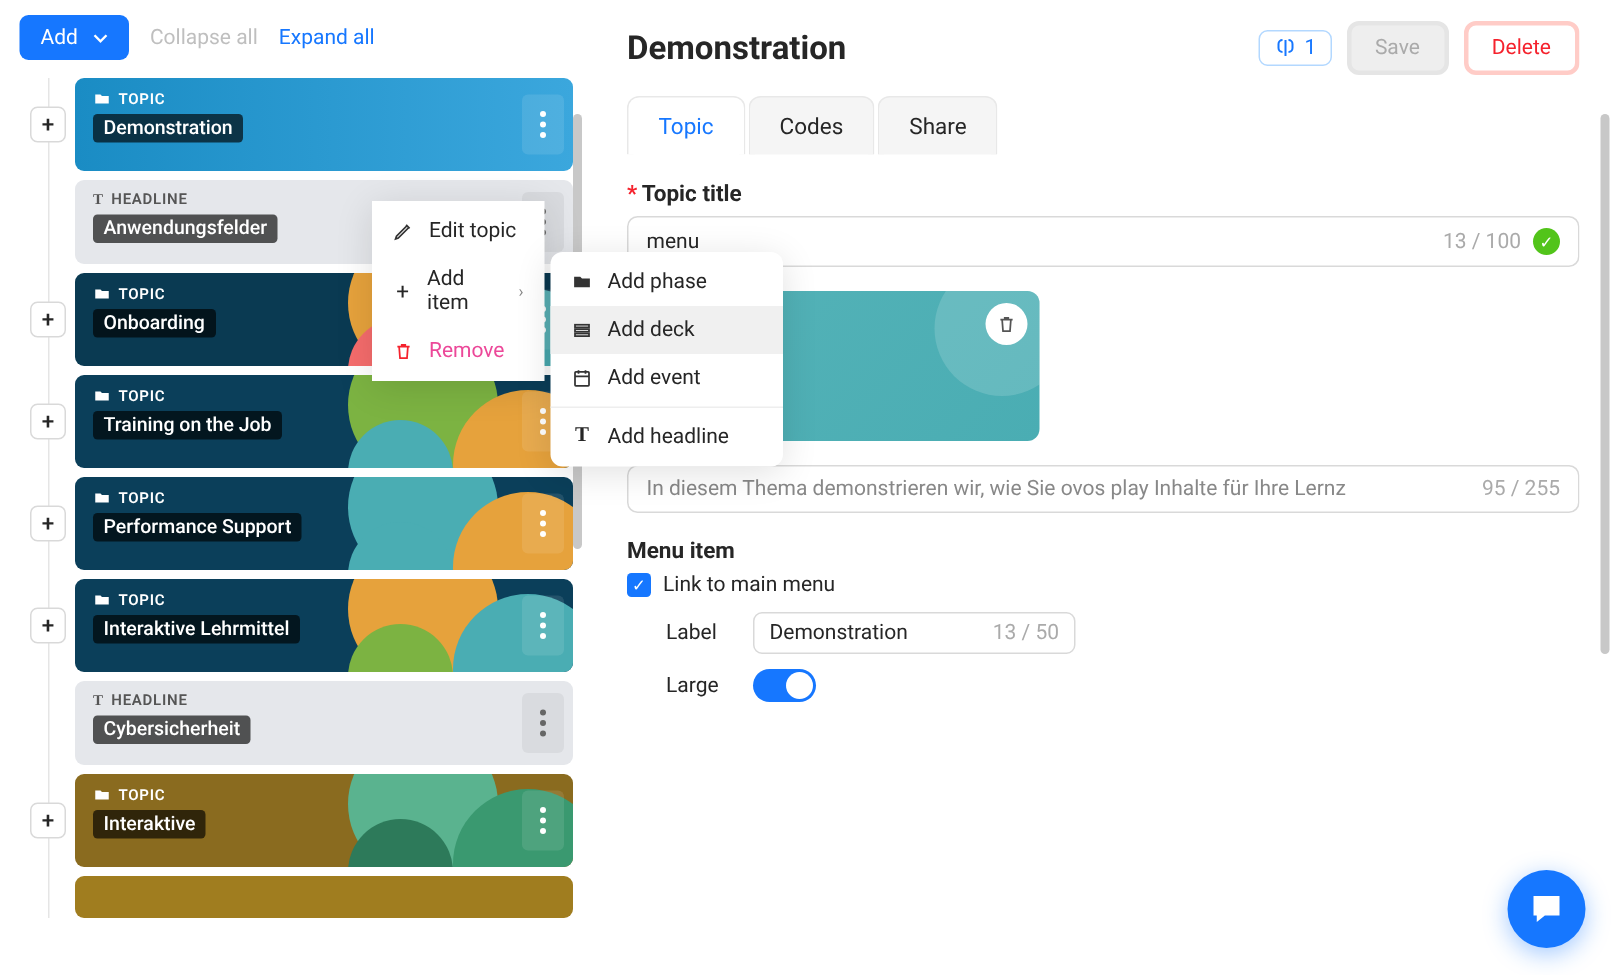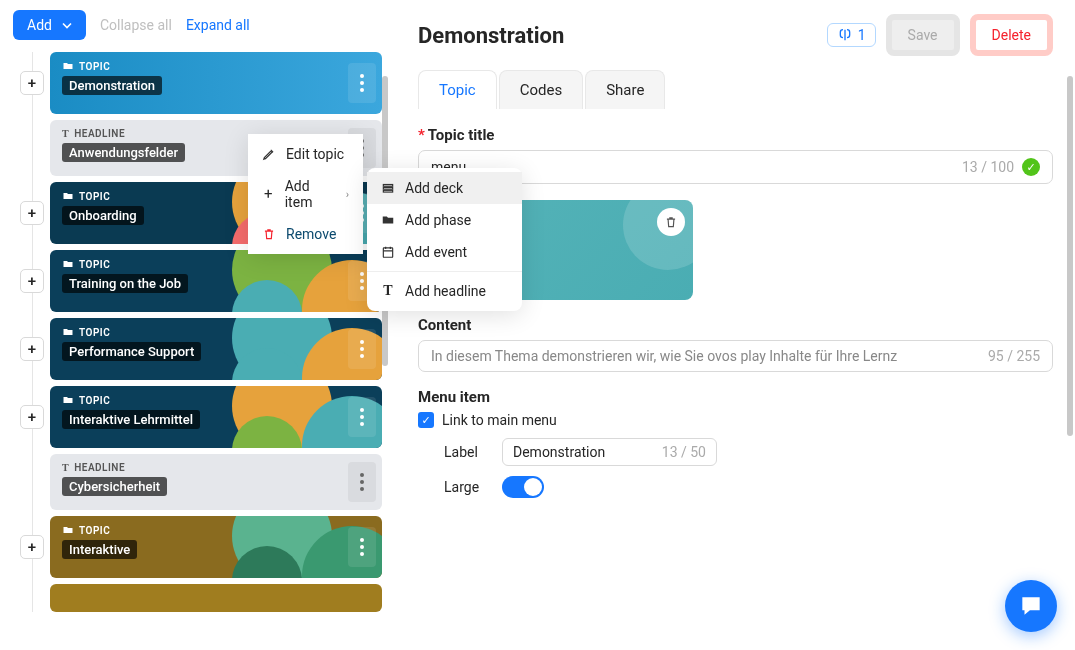--- a/index.html
+++ b/index.html
@@ -31,32 +31,32 @@
 .card-content{position:relative;z-index:2;display:flex;flex-direction:column;gap:4px}
 .tag-row{display:flex;align-items:center;gap:5px;font-size:10px;font-weight:600;color:#fff;letter-spacing:.5px}
 .gray .tag-row{color:#555}
 .title-chip{background:rgba(0,0,0,.65);color:#fff;padding:2px 7px;border-radius:3px;font-size:13px;display:inline-block;width:fit-content;font-weight:500}
 .menu-btn{position:absolute;right:6px;top:50%;transform:translateY(-50%);width:28px;height:40px;display:flex;flex-direction:column;align-items:center;justify-content:center;gap:3px;cursor:pointer;z-index:3;background:rgba(255,255,255,.1);border-radius:4px}
 .gray .menu-btn{background:rgba(0,0,0,.05)}
 .menu-btn span{width:4px;height:4px;background:#fff;border-radius:2px}
 .gray .menu-btn span{background:#666}
 .ctx{position:absolute;top:134px;left:248px;background:#fff;border-radius:0;box-shadow:0 4px 24px rgba(0,0,0,.12);padding:4px 0;z-index:100;width:115px}
 .ctx-item{padding:8px 14px;display:flex;align-items:center;gap:10px;cursor:pointer;font-size:14px;position:relative}
-.ctx-item.danger{color:#0c4a6e}
+.ctx-item.danger{color:#ec4899}
 .ctx-chev{margin-left:auto;color:#888;font-size:11px}
 .sub{position:absolute;top:168px;left:367px;background:#fff;border-radius:8px;box-shadow:0 4px 24px rgba(0,0,0,.12);padding:4px 0;z-index:101;width:155px}
 .sub .ctx-item.active{background:#f0f0f0}
 .sub-div{height:1px;background:#eee;margin:3px 0}
 .right{flex:1;padding:14px 22px 0 28px;overflow:hidden;position:relative}
 .right-inner{height:100%;overflow:hidden}
 .hdr{display:flex;align-items:center;justify-content:space-between;margin-bottom:14px}
 .hdr h1{font-size:22px;font-weight:700}
 .hdr-actions{display:flex;gap:10px;align-items:center}
 .badge{border:1px solid #b3d8ff;border-radius:6px;padding:3px 9px;display:flex;align-items:center;gap:5px;color:#1677ff;font-size:14px;cursor:pointer}
-.btn{border-radius:8px;padding:7px 16px;font-size:14px;cursor:pointer;border:6px solid #6d28d9}
+.btn{border-radius:8px;padding:7px 16px;font-size:14px;cursor:pointer;border:3px solid #6d28d9}
 .btn-save{background:#eee;color:#aaa;cursor:not-allowed;border-color:#e5e5e5}
 .btn-del{background:#fff;border-color:#ffccc7;color:#f5222d}
 .tabs{display:flex;border-bottom:1px solid transparent;margin-bottom:16px}
 .tab{padding:10px 20px;border-radius:8px 8px 0 0;cursor:pointer;font-size:15px;border:1px solid #e8e8e8;border-bottom:none;background:#f5f5f5;margin-right:2px}
 .tab.active{color:#1677ff;background:#fff;border-color:#e8e8e8}
 .section{margin-bottom:16px}
 .label{font-weight:700;font-size:15px;margin-bottom:6px;display:flex;gap:3px}
 .req{color:#f5222d}
 .input-wrap{border:1px solid #d9d9d9;border-radius:7px;padding:7px 12px;display:flex;align-items:center;gap:8px}
 .counter{color:#aaa;font-size:14px;margin-left:auto}
@@ -292,33 +292,33 @@
     </div>
     <div class="ctx-item danger">
       <svg width="14" height="14" viewBox="0 0 24 24" fill="none">
           <path d="M5 7h14M10 7V5h4v2M7 7l1 13h8l1-13" stroke="#f5222d" stroke-width="2"></path>
         </svg>
       <span>Remove</span>
     </div>
   </div>
 
   <div class="sub">
+    <div class="ctx-item">
+      <svg width="14" height="14" viewBox="0 0 24 24" fill="#333">
+          <path d="M3 6h7l2 2h9v10H3z"></path>
+        </svg>
+      <span>Add phase</span>
+    </div>
     <div class="ctx-item active">
       <svg width="14" height="14" viewBox="0 0 24 24" fill="none" stroke="#333" stroke-width="2">
           <rect x="4" y="6" width="16" height="3"></rect>
           <rect x="4" y="11" width="16" height="3"></rect>
           <rect x="4" y="16" width="16" height="3"></rect>
         </svg>
       <span>Add deck</span>
-    </div>
-    <div class="ctx-item">
-      <svg width="14" height="14" viewBox="0 0 24 24" fill="#333">
-          <path d="M3 6h7l2 2h9v10H3z"></path>
-        </svg>
-      <span>Add phase</span>
     </div>
     <div class="ctx-item">
       <svg width="14" height="14" viewBox="0 0 24 24" fill="none" stroke="#333" stroke-width="2">
           <rect x="4" y="5" width="16" height="16" rx="1"></rect>
           <path d="M4 10h16M8 3v4M16 3v4"></path>
         </svg>
       <span>Add event</span>
     </div>
     <div class="sub-div"></div>
     <div class="ctx-item">
@@ -366,21 +366,20 @@
           <div class="trash">
             <svg width="14" height="14" viewBox="0 0 24 24" fill="none" stroke="#555" stroke-width="2">
                 <path d="M5 7h14M10 7V5h4v2M7 7l1 13h8l1-13"></path>
               </svg>
           </div>
           <div class="size">0.18 MB</div>
         </div>
       </div>
 
       <div class="section">
-        <div class="label">Content</div>
         <div class="input-wrap">
           <span class="content-text">In diesem Thema demonstrieren wir, wie Sie ovos play Inhalte für Ihre Lernz</span>
           <span class="counter">95 / 255</span>
         </div>
       </div>
 
       <div class="section">
         <div class="label">Menu item</div>
         <div class="chk-row">
           <div class="chk">✓</div>

